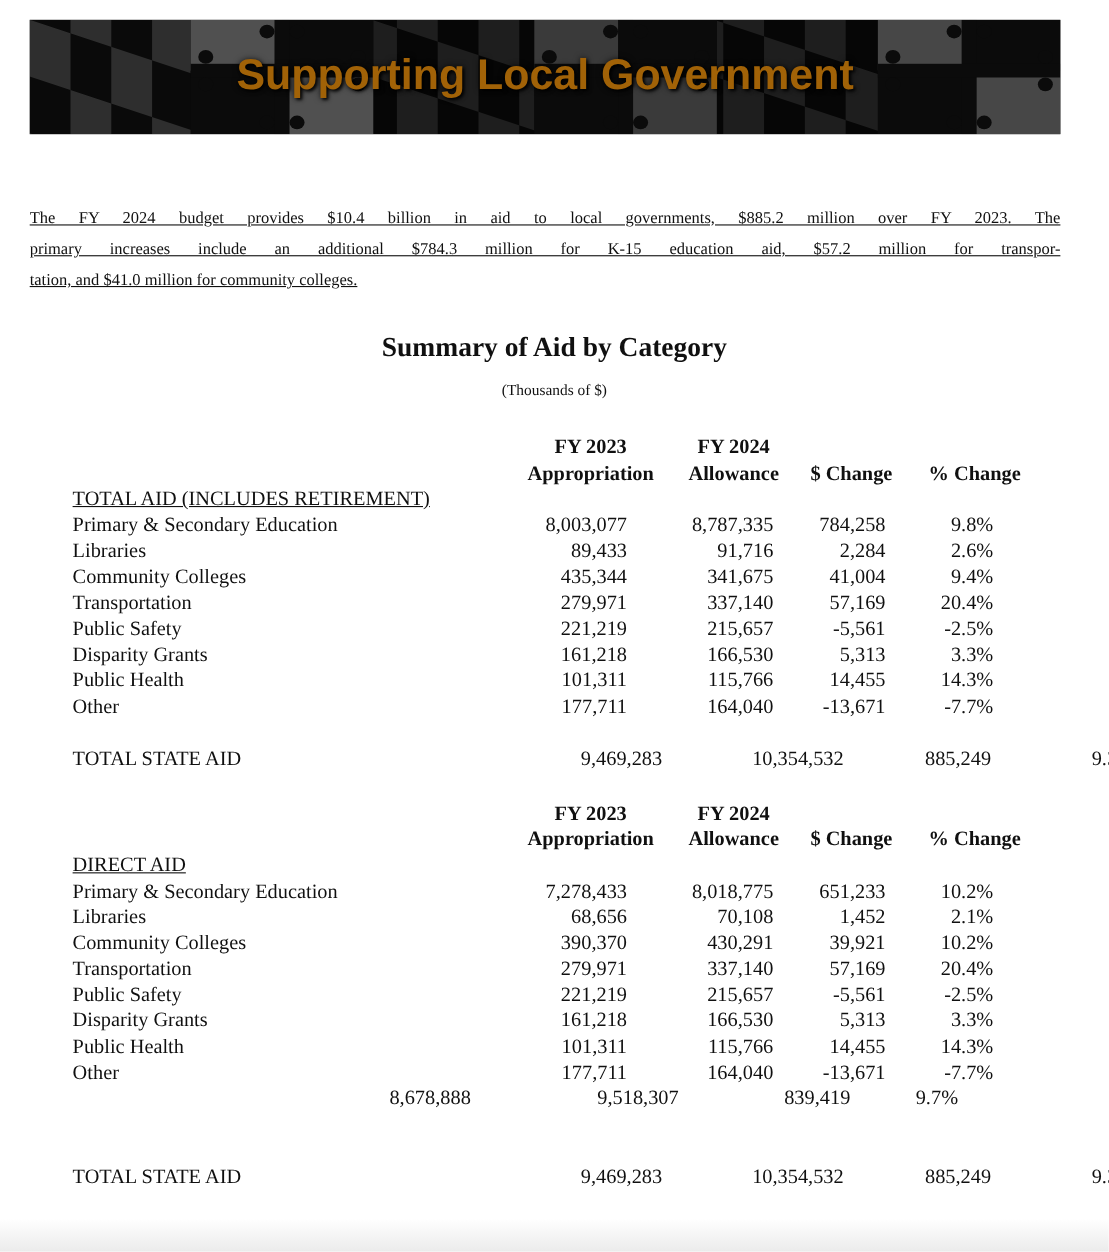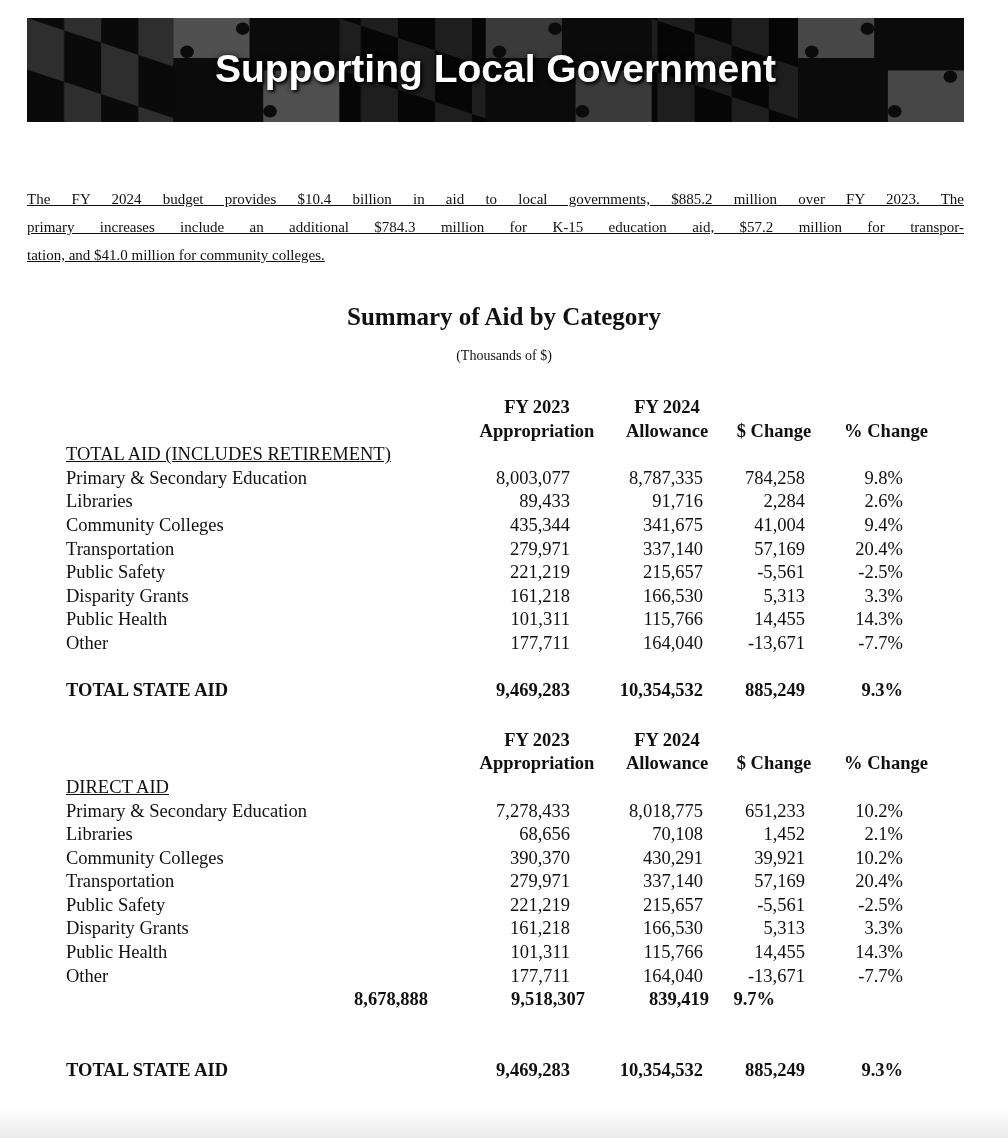--- a/index.html
+++ b/index.html
@@ -19,21 +19,21 @@
     background:#0b0b0b;
     overflow:hidden;
   }
   .banner svg { position:absolute; left:0; top:0; }
   .banner-title {
     position:absolute; left:0; top:50%; width:100%;
     transform:translateY(-52%);
     text-align:center;
     font-family:"Liberation Sans", sans-serif;
     font-weight:bold; font-size:39px;
-    color:#ffffff;
+    color:#a16207;
     text-shadow: 2px 2px 3px rgba(0,0,0,0.9), 0 0 6px rgba(0,0,0,0.7);
     white-space:nowrap;
   }
 
   
   .intro {
     position:absolute; left:27px; top:185px; width:937px;
     font-size:15px; line-height:28px;text-decoration:underline;
   }
   .intro .line.justified { text-align:justify; text-align-last:justify; }
@@ -62,21 +62,21 @@
   .hc { text-align:center; }
   .sec {
     line-height:23.6px;
     text-decoration:underline;
   }
   .num { text-align:right; }
   .n1 { padding-right:38px; }
   .n2 { padding-right:23px; }
   .n3 { padding-right:17px; }
   .n4 { padding-right:47px; }
-  .bold { font-weight:bold; }
+  .bold { font-weight:normal;gap:32px; }
   .sp { height:23.6px; }
   .sp-hdr { height:26px; }
 
   
   .bottom-fade {
     position:absolute; left:0; bottom:0; width:1008px; height:30px;
     background:linear-gradient(180deg, rgba(255,255,255,0) 0%, #ebebeb 100%);
   }
 </style>
 </head>

